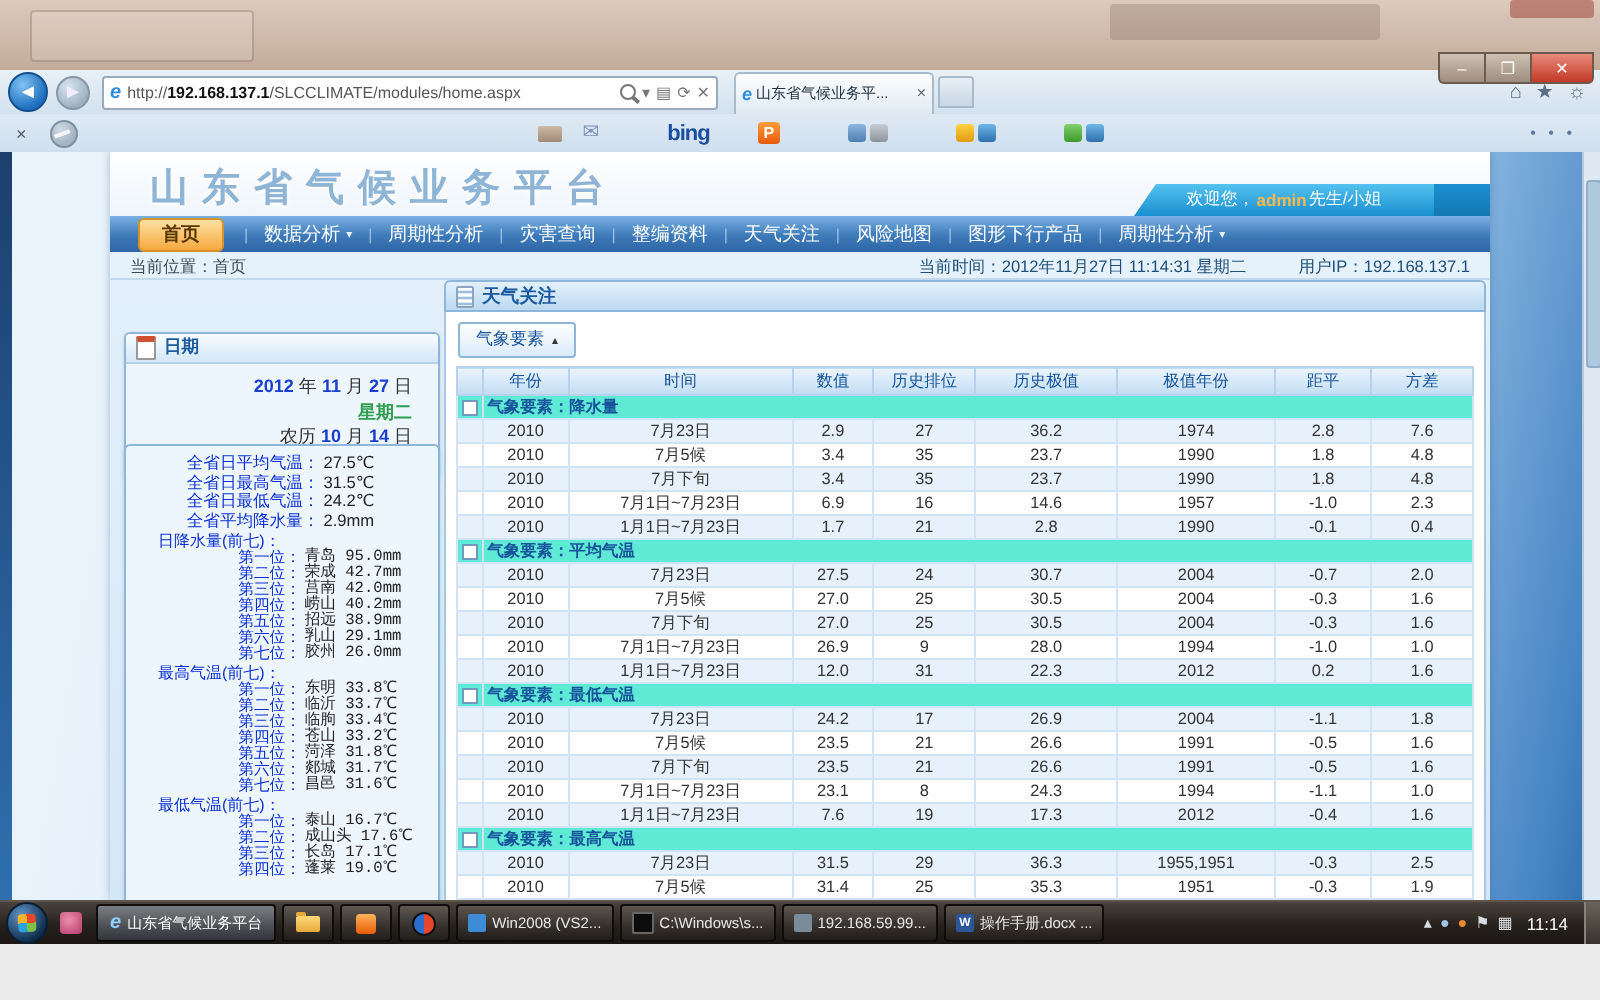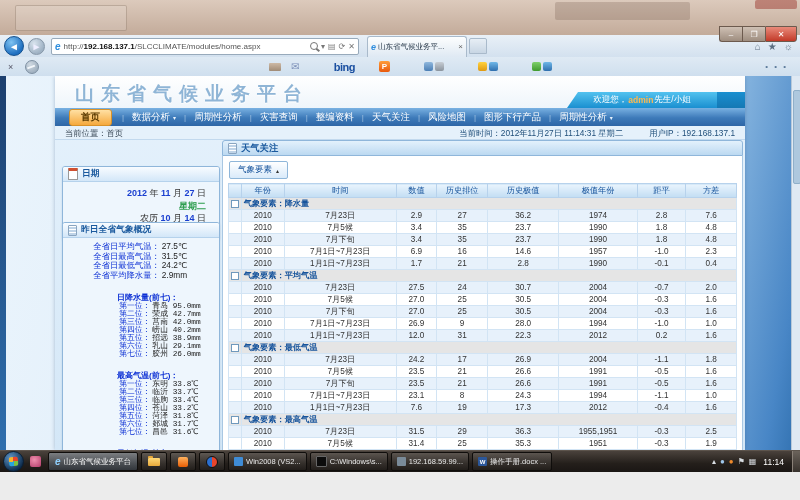--- a/index.html
+++ b/index.html
@@ -93,35 +93,35 @@
   .tk-unit{color:#333;}
   .tk-gza{color:#2a6fd0;}
   .tk-gzb{color:#2e9e4f;}
   .cal-line.wk{color:#2e9e4f;font-weight:bold;}
 
   #sum-panel{left:7px;top:146px;width:156px;height:230px;}
   #sum-body{padding-top:4px;overflow:hidden;}
   .s-line{display:flex;font-size:8.3px;line-height:9.5px;}
   .s-label{flex:0 0 62%;text-align:right;color:#0b2fd4;}
   .s-value{padding-left:2px;color:#222;}
-  .g-title{font-size:8px;line-height:9px;color:#0b2fd4;font-weight:bold;padding-left:54px;margin-top:13px;}
+  .g-title{font-size:8px;line-height:9px;color:#0b2fd4;font-weight:normal;padding-left:16px;margin-top:1px;}
   .r-line{display:flex;font-size:7.8px;line-height:8px;}
   .r-label{flex:0 0 56%;text-align:right;color:#0b2fd4;}
   .r-value{padding-left:2px;color:#222;font-family:Liberation Mono, monospace;}
 
   #main-panel{position:absolute;left:167px;top:64px;width:521px;}
   #main-head{height:16px;background:linear-gradient(#e3f1fc,#bcd9f1);border:1px solid #8fb6da;border-radius:3px 3px 0 0;display:flex;align-items:center;gap:4px;padding-left:5px;font-size:9.3px;font-weight:bold;color:#1b5a9e;box-sizing:border-box;}
   #main-box{height:353px;background:#fff;border:1px solid #a9c7e2;border-top:none;overflow:hidden;box-sizing:border-box;}
   #filter-btn{display:inline-flex;align-items:center;gap:4px;margin:5px 0 3px 6px;padding:2px 8px;font-size:8.5px;color:#17549c;background:linear-gradient(#ffffff,#d9eafa);border:1px solid #8fb6d9;border-radius:2px;}
   #filter-btn .arr{font-size:6px;color:#333;}
 
   #weather-table{width:calc(100% - 10px);margin:1px 5px 0 5px;border-collapse:collapse;table-layout:fixed;font-size:8.2px;color:#333;}
   #weather-table th{background:linear-gradient(#e9f4fd,#c2ddf3);border:1px solid #b7d2ec;height:13px;color:#17549c;font-weight:normal;padding:0;}
   #weather-table td{border:1px solid #d2e4f4;height:11px;text-align:center;padding:0 2px;white-space:nowrap;overflow:hidden;}
-  .group-row td{background:#e5e5e5;border-color:#b0cde8;}
+  .group-row td{background:#5eead4;border-color:#b0cde8;}
   .gr-title{text-align:left !important;color:#17549c;font-weight:bold;}
   .cbx{display:inline-block;width:6px;height:6px;border:1px solid #6f99bd;background:#fff;vertical-align:middle;}
   .data-row.alt td{background:#e7f1fb;}
 
   
   #taskbar{position:absolute;left:0;top:450px;width:800px;height:21px;background:linear-gradient(#4a423c,#241f1b 60%,#1a1614);border-top:1px solid #5d544c;display:flex;align-items:center;z-index:20;}
   #start-orb{width:19px;height:19px;border-radius:50%;margin-left:3px;background:radial-gradient(circle at 35% 30%,#4f86b8,#123揃);background:radial-gradient(circle at 35% 30%,#5e95c6,#0d2a4a 75%);border:1px solid #0a1e33;display:flex;align-items:center;justify-content:center;}
   #orb-flag{width:9px;height:9px;border-radius:2px;background:conic-gradient(#e8452c 0 25%,#7bc143 0 50%,#2aa3dd 0 75%,#f7b32b 0);transform:rotate(-4deg);}
   .pin-ico{width:11px;height:11px;border-radius:2px;margin-left:6px;background:radial-gradient(circle at 40% 35%,#ef8fae,#b23a68);}
   #tb-active{height:17px;display:flex;align-items:center;gap:3px;margin-left:7px;padding:0 6px;max-width:96px;background:linear-gradient(rgba(190,205,220,.45),rgba(90,110,130,.35));border:1px solid #0f0d0b;border-radius:2px;color:#fff;font-size:7.5px;overflow:hidden;white-space:nowrap;}
@@ -273,24 +273,20 @@
           <span>日期</span>
         </div>
         <div id="cal-body">
             <div class="cal-line"><span class="tk-num">2012</span><span class="tk-unit"> 年 </span><span class="tk-num">11</span><span class="tk-unit"> 月 </span><span class="tk-num">27</span><span class="tk-unit"> 日</span></div>
             <div class="cal-line wk">星期二</div>
             <div class="cal-line"><span class="tk-unit">农历 </span><span class="tk-num">10</span><span class="tk-unit"> 月 </span><span class="tk-num">14</span><span class="tk-unit"> 日</span></div>
           </div>
       </div>
 
       <div class="panel" id="sum-panel">
-        <div class="panel-head">
-          <span class="mini-doc"></span>
-          <span>昨日全省气象概况</span>
-        </div>
         <div id="sum-body">
             <div class="s-line">
               <span class="s-label">全省日平均气温：</span>
               <span class="s-value">27.5℃</span>
             </div>
             <div class="s-line">
               <span class="s-label">全省日最高气温：</span>
               <span class="s-value">31.5℃</span>
             </div>
             <div class="s-line">

